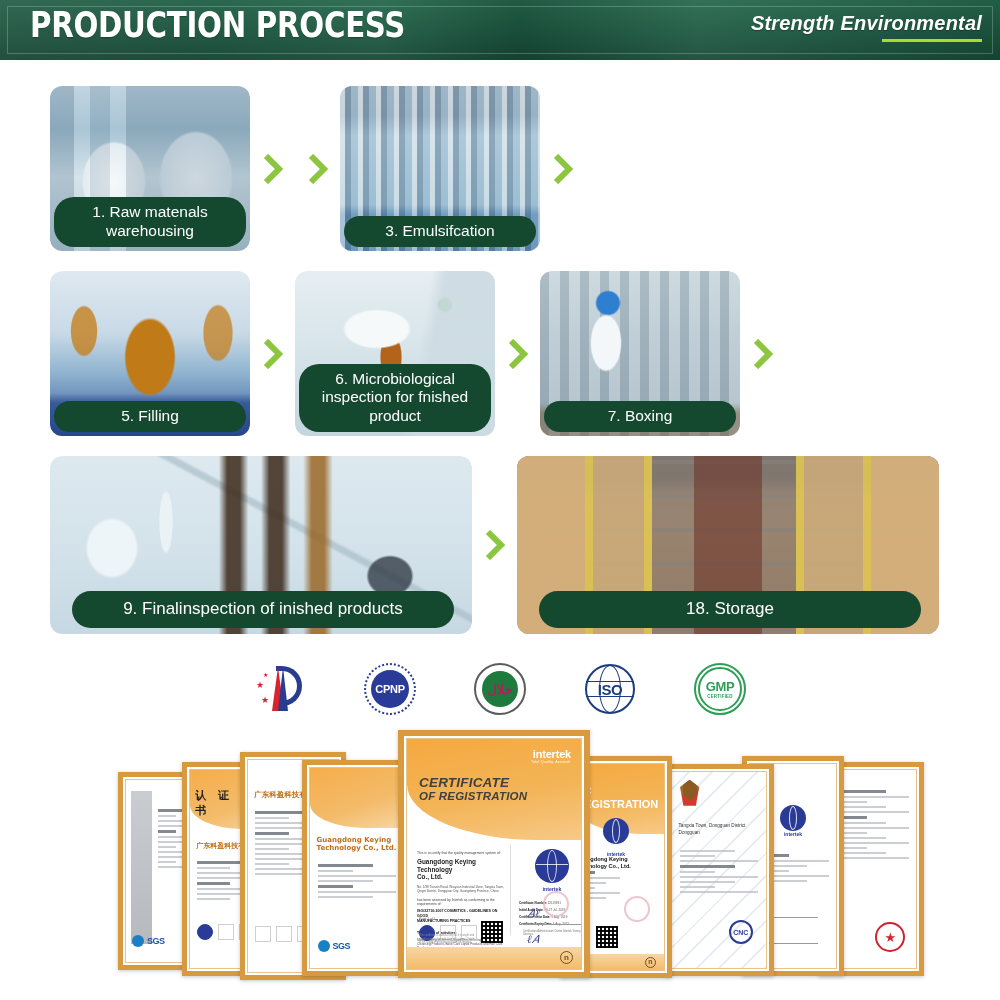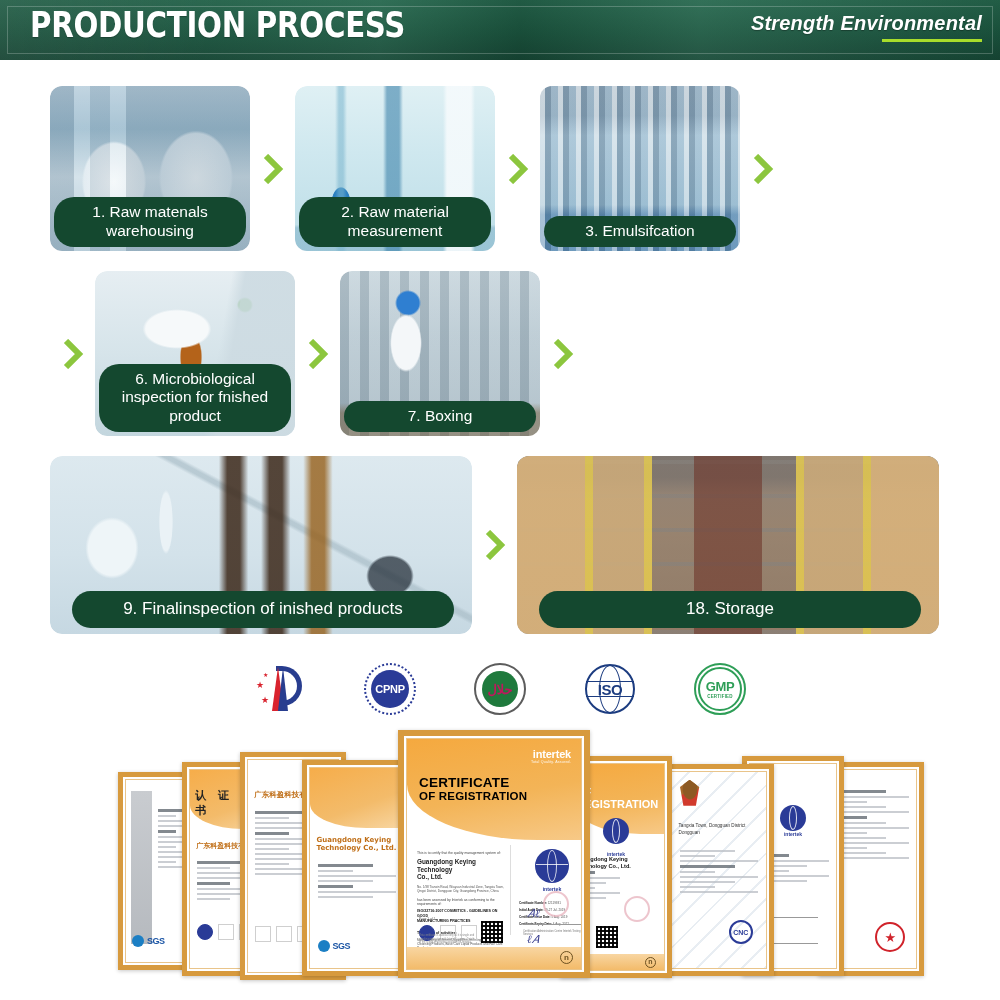--- a/index.html
+++ b/index.html
@@ -394,21 +394,21 @@
     background: linear-gradient(170deg, #f5a93f 0%, #f3b457 55%, #f7c987 100%);
     border-bottom-left-radius: 75% 55%;
   }
   .ik-logo {
     position: absolute; right: 10px; top: 9px; text-align: right;
   }
   .ik-logo .nm { font-size: 11px; font-weight: 700; color: #ffffff; letter-spacing: -0.2px; }
   .ik-logo .sub { font-size: 3.6px; color: #ffffff; opacity: 0.92; letter-spacing: 0.2px; }
   .ik-title {
     position: absolute; left: 12px; top: 36px;
-    color: #000000; line-height: 1.12;
+    color: #404040; line-height: 1.12; font-style: italic;
   }
   .ik-title .l1 { font-size: 13.5px; font-weight: 700; letter-spacing: 0.2px; }
   .ik-title .l2 { font-size: 11.5px; font-weight: 700; letter-spacing: 0.2px; }
   .ik-body {
     position: absolute; left: 10px; top: 112px; width: 88px;
   }
   .ik-body .pre { font-size: 3.4px; color: #444; margin-bottom: 3px; }
   .ik-body .co { font-size: 6.4px; font-weight: 700; color: #1a1a1a; line-height: 1.2; }
   .ik-body .addr { font-size: 3.1px; color: #555; margin-top: 4px; line-height: 1.35; }
   .ik-body .sec { font-size: 3.4px; color: #444; margin-top: 5px; }
@@ -539,41 +539,41 @@
   <div class="prow">
     <div class="pcard">
       <div class="photo ph1"></div>
       <div class="caption">1. Raw matenals<br>warehousing</div>
     </div>
     <div class="arrow">
       <svg width="22" height="30" viewBox="0 0 22 30">
           <path d="M4 2 L17 15 L4 28" fill="none" stroke="currentColor" stroke-width="6" stroke-linejoin="miter"></path>
         </svg>
     </div>
-    <div class="pcard">
-      <div class="photo ph2"></div>
-      <div class="caption">2. Raw material<br>measurement</div>
-    </div>
     <div class="arrow">
       <svg width="22" height="30" viewBox="0 0 22 30">
           <path d="M4 2 L17 15 L4 28" fill="none" stroke="currentColor" stroke-width="6"></path>
         </svg>
     </div>
     <div class="pcard">
       <div class="photo ph3"></div>
       <div class="caption">3. Emulsifcation</div>
     </div>
     <div class="arrow">
       <svg width="22" height="30" viewBox="0 0 22 30">
           <path d="M4 2 L17 15 L4 28" fill="none" stroke="currentColor" stroke-width="6"></path>
         </svg>
     </div>
   </div>
 
   <div class="prow">
+    <div class="pcard">
+      <div class="photo ph5"></div>
+      <div class="caption">5. Filling</div>
+    </div>
     <div class="arrow">
       <svg width="22" height="30" viewBox="0 0 22 30">
           <path d="M4 2 L17 15 L4 28" fill="none" stroke="currentColor" stroke-width="6"></path>
         </svg>
     </div>
     <div class="pcard">
       <div class="photo ph6"></div>
       <div class="caption">6. Microbiological<br>inspection for fnished<br>product</div>
     </div>
     <div class="arrow">

